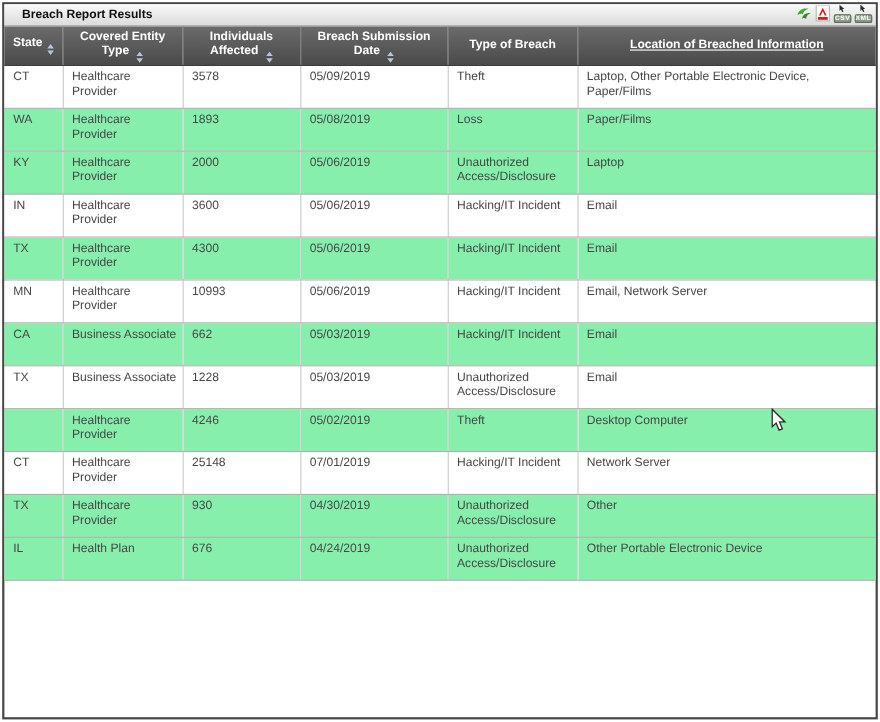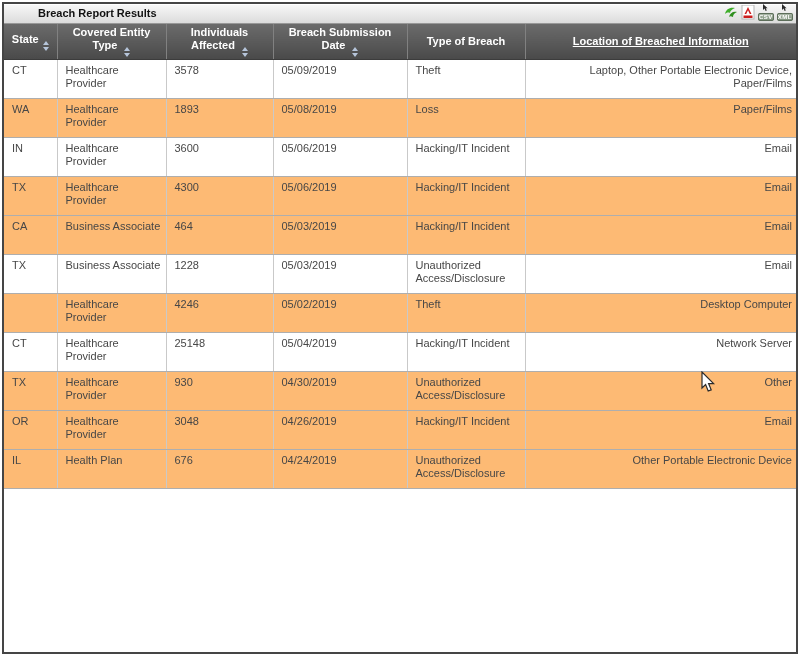--- a/index.html
+++ b/index.html
@@ -2,21 +2,21 @@
 <html><head>
 <meta charset="utf-8">
 <style>
   html,body{margin:0;padding:0;background:#ffffff;width:800px;height:656px;overflow:hidden;
     font-family:"Liberation Sans","DejaVu Sans",sans-serif;}
   .widget{position:absolute;left:2px;top:2px;width:792px;height:648px;border:2px solid #454545;
     background:#fff;}
   
   .titlebar{position:relative;height:19px;background:linear-gradient(#f8f8f8,#dcdcdc);
     border-bottom:1px solid #989898;box-shadow:inset 0 1px 0 #ffffff;}
-  .titlebar .title{position:absolute;left:34px;top:3px;font-size:11px;font-weight:bold;color:#111;}
+  .titlebar .title{position:absolute;left:16px;top:3px;font-size:11px;font-weight:bold;color:#111;}
   .toolbar{position:absolute;right:3px;top:1px;display:flex;align-items:flex-start;gap:3px;}
   .tool{position:relative;display:inline-block;cursor:pointer;}
   .badge{margin-top:5px;width:19px;height:10px;background:linear-gradient(#a9b6a6,#7f927c);
     border:1px solid #5d6e5a;border-radius:2px;color:#fff;font-size:6px;font-weight:bold;
     text-align:center;line-height:10px;letter-spacing:.5px;}
   .mini-cursor{position:absolute;top:-1px;left:5px;width:6px;height:7px;}
   
   table{border-collapse:collapse;table-layout:fixed;width:792px;}
   thead th{height:33px;background:linear-gradient(#6b6b6b,#4a4a4a);color:#fff;font-size:11px;
     font-weight:bold;text-align:center;vertical-align:middle;padding:1px 3px;line-height:13px;
@@ -25,22 +25,22 @@
   .sort-icon{display:inline-flex;flex-direction:column;align-items:center;margin-left:4px;
     vertical-align:-2px;}
   .sort-icon .up{width:0;height:0;border-left:3px solid transparent;border-right:3px solid transparent;
     border-bottom:4px solid #b6c5da;margin-bottom:2px;}
   .sort-icon .dn{width:0;height:0;border-left:3px solid transparent;border-right:3px solid transparent;
     border-top:4px solid #b6c5da;}
   
   tbody td{height:32px;font-size:11px;color:#474747;vertical-align:top;padding:4px 4px 2px 8px;
     line-height:13px;border-right:1px solid #c9c9c9;border-bottom:1px solid #aeaeae;
     background:#ffffff;overflow:hidden;}
-  tbody td:last-child{border-right:none;text-align:right;}
-  tbody tr.stripe td{background:#fdba74;}
+  tbody td:last-child{border-right:none;}
+  tbody tr.stripe td{background:#86efac;}
   
   .cursor{position:absolute;left:701px;top:371px;width:15px;height:22px;pointer-events:none;z-index:9;}
 </style>
 </head>
 <body>
 
 <div class="widget">
 
   <div class="titlebar">
     <span class="title">Breach Report Results</span>
@@ -126,40 +126,56 @@
           <td>Laptop, Other Portable Electronic Device, Paper/Films</td>
         </tr>
         <tr class="stripe">
           <td>WA</td>
           <td>Healthcare Provider</td>
           <td>1893</td>
           <td>05/08/2019</td>
           <td>Loss</td>
           <td>Paper/Films</td>
         </tr>
+        <tr class="stripe">
+          <td>KY</td>
+          <td>Healthcare Provider</td>
+          <td>2000</td>
+          <td>05/06/2019</td>
+          <td>Unauthorized Access/Disclosure</td>
+          <td>Laptop</td>
+        </tr>
         <tr>
           <td>IN</td>
           <td>Healthcare Provider</td>
           <td>3600</td>
           <td>05/06/2019</td>
           <td>Hacking/IT Incident</td>
           <td>Email</td>
         </tr>
         <tr class="stripe">
           <td>TX</td>
           <td>Healthcare Provider</td>
           <td>4300</td>
           <td>05/06/2019</td>
           <td>Hacking/IT Incident</td>
           <td>Email</td>
+        </tr>
+        <tr>
+          <td>MN</td>
+          <td>Healthcare Provider</td>
+          <td>10993</td>
+          <td>05/06/2019</td>
+          <td>Hacking/IT Incident</td>
+          <td>Email, Network Server</td>
         </tr>
         <tr class="stripe">
           <td>CA</td>
           <td>Business Associate</td>
-          <td>464</td>
+          <td>662</td>
           <td>05/03/2019</td>
           <td>Hacking/IT Incident</td>
           <td>Email</td>
         </tr>
         <tr>
           <td>TX</td>
           <td>Business Associate</td>
           <td>1228</td>
           <td>05/03/2019</td>
           <td>Unauthorized Access/Disclosure</td>
@@ -170,39 +186,31 @@
           <td>Healthcare Provider</td>
           <td>4246</td>
           <td>05/02/2019</td>
           <td>Theft</td>
           <td>Desktop Computer</td>
         </tr>
         <tr>
           <td>CT</td>
           <td>Healthcare Provider</td>
           <td>25148</td>
-          <td>05/04/2019</td>
+          <td>07/01/2019</td>
           <td>Hacking/IT Incident</td>
           <td>Network Server</td>
         </tr>
         <tr class="stripe">
           <td>TX</td>
           <td>Healthcare Provider</td>
           <td>930</td>
           <td>04/30/2019</td>
           <td>Unauthorized Access/Disclosure</td>
           <td>Other</td>
-        </tr>
-        <tr class="stripe">
-          <td>OR</td>
-          <td>Healthcare Provider</td>
-          <td>3048</td>
-          <td>04/26/2019</td>
-          <td>Hacking/IT Incident</td>
-          <td>Email</td>
         </tr>
         <tr class="stripe">
           <td>IL</td>
           <td>Health Plan</td>
           <td>676</td>
           <td>04/24/2019</td>
           <td>Unauthorized Access/Disclosure</td>
           <td>Other Portable Electronic Device</td>
         </tr>
       </tbody>

